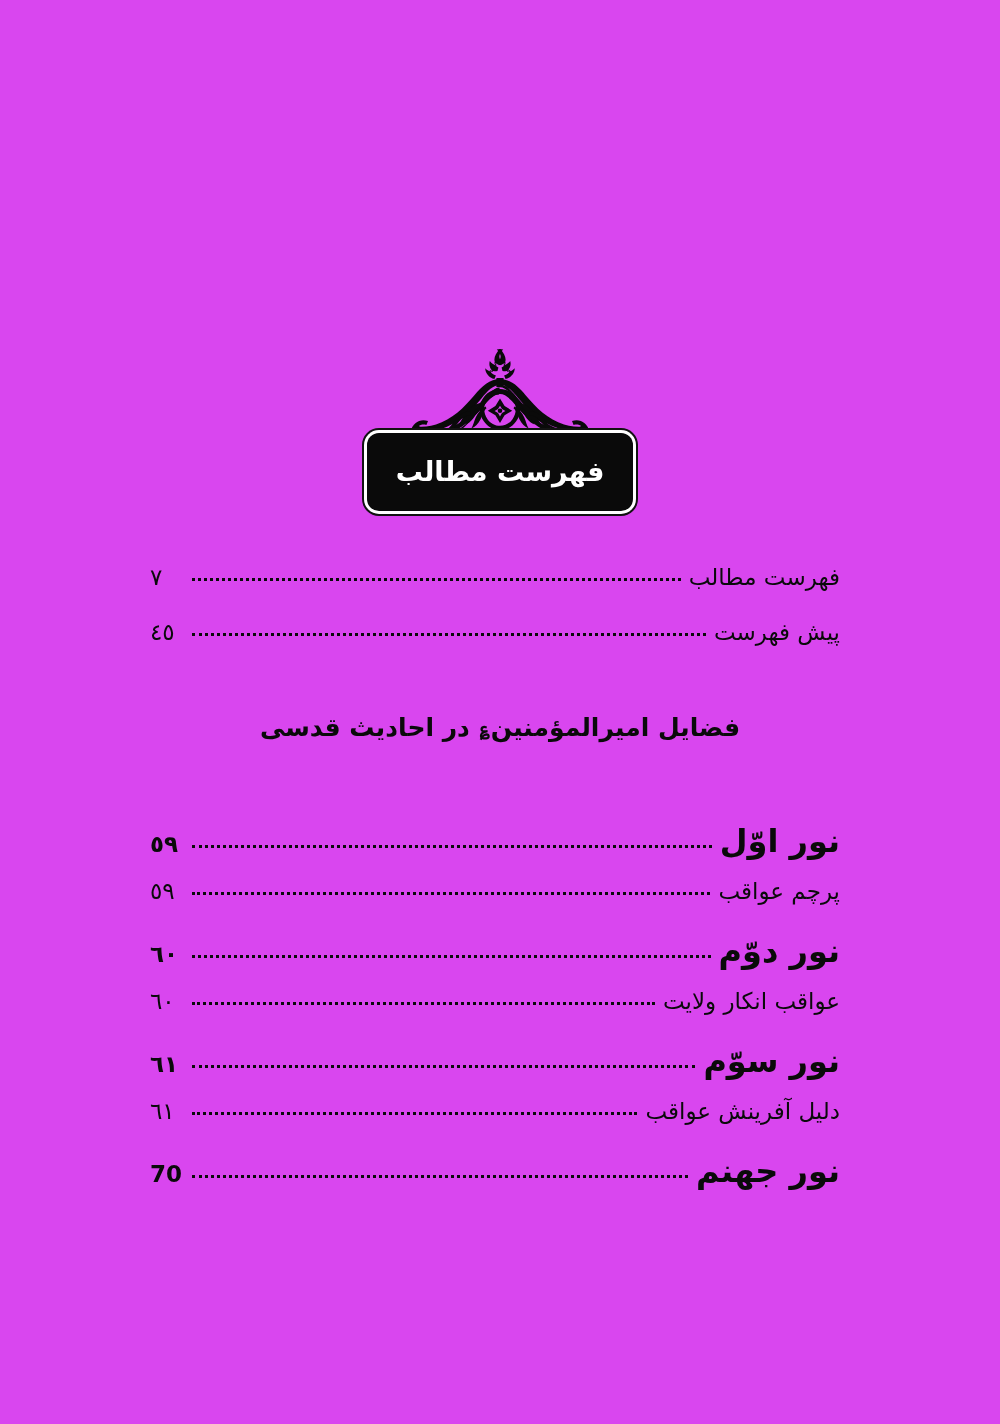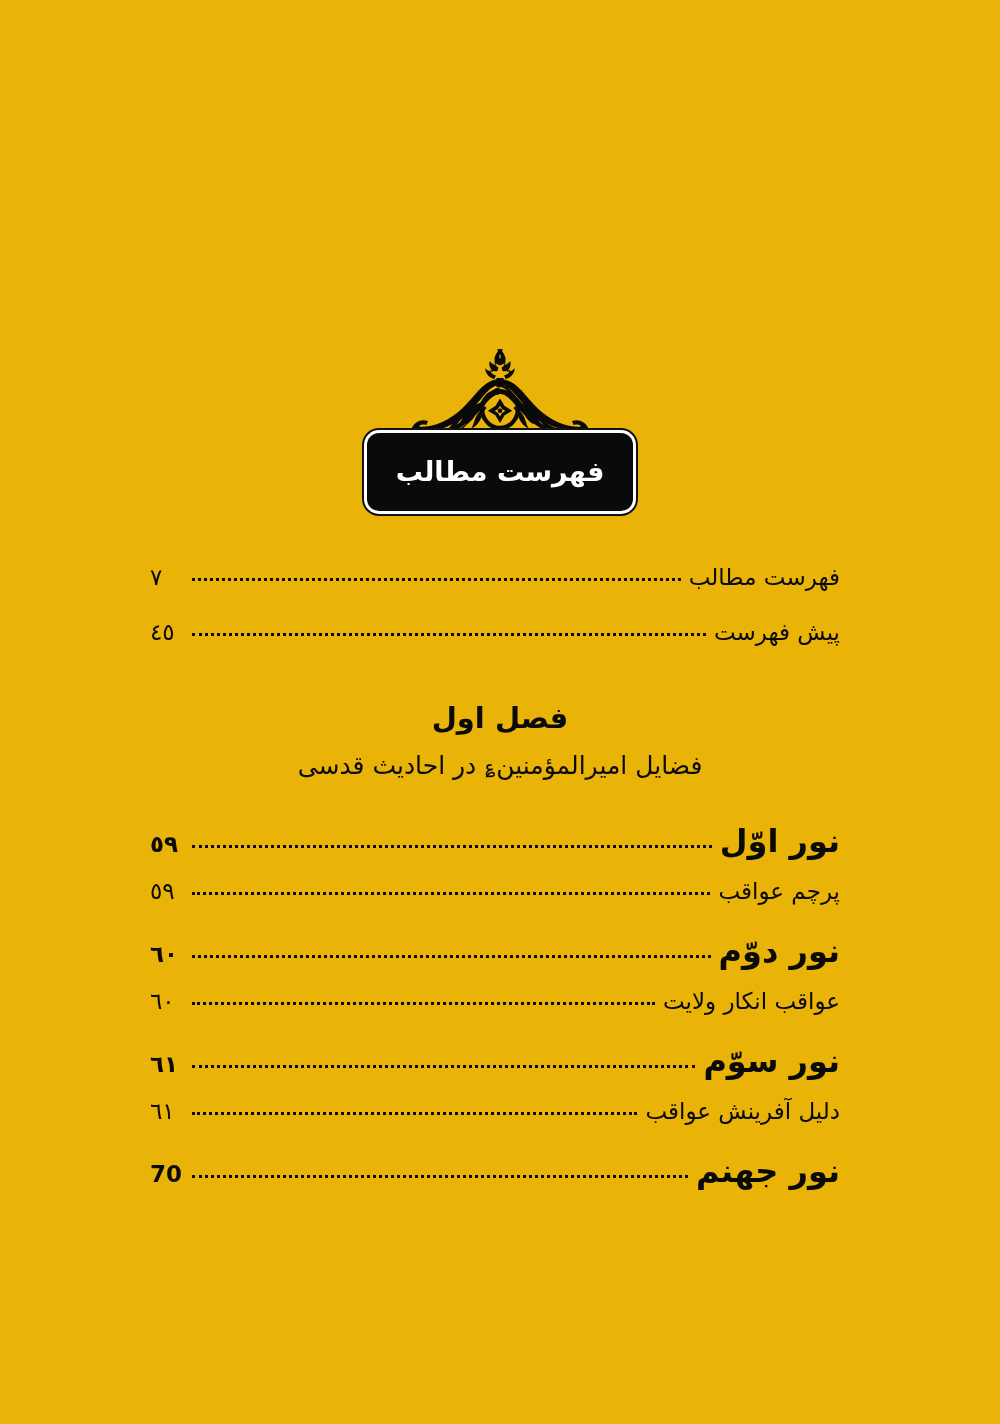--- a/index.html
+++ b/index.html
@@ -14,21 +14,21 @@
     position: relative;
     overflow: hidden;
     font-family: "DejaVu Sans", "Liberation Sans", sans-serif;
     color: #0a0a0a;
     direction: rtl;
   }
 
   .page {
     position: absolute;
     inset: 0;
-    background: #eab308;
+    background: #d946ef;
   }
 
   
   .banner-block {
     position: absolute;
     top: 345px;
     left: 0;
     width: 1000px;
     display: flex;
     flex-direction: column;
@@ -112,23 +112,23 @@
     text-align: center;
   }
   .chapter-title {
     font-size: 29px;
     font-weight: bold;
     line-height: 1.25;
     margin: 0 0 14px 0;
   }
   .chapter-subtitle {
     font-size: 25px;
-    font-weight: normal;
+    font-weight: bold;
     line-height: 1.25;
-    margin: 4px;
+    margin: 12px;
   }
   .honorific {
     font-size: 17px;
     vertical-align: 2px;
     padding: 0 1px;
   }
 </style>
 </head>
 <body>
 
@@ -187,21 +187,20 @@
 
     <div class="toc-row">
       <span class="toc-label">پیش فهرست</span>
       <span class="toc-leader"></span>
       <span class="toc-page">٤٥</span>
     </div>
 
   </div>
 
   <div class="chapter">
-    <div class="chapter-title">فصل اول</div>
     <div class="chapter-subtitle">
       <span>فضایل امیرالمؤمنین</span><span class="honorific">؏</span> <span>در احادیث قدسی</span>
     </div>
   </div>
 
   <div class="toc" style="top:825px;">
 
     <div class="toc-row bold">
       <span class="toc-label">نور اوّل</span>
       <span class="toc-leader"></span>

